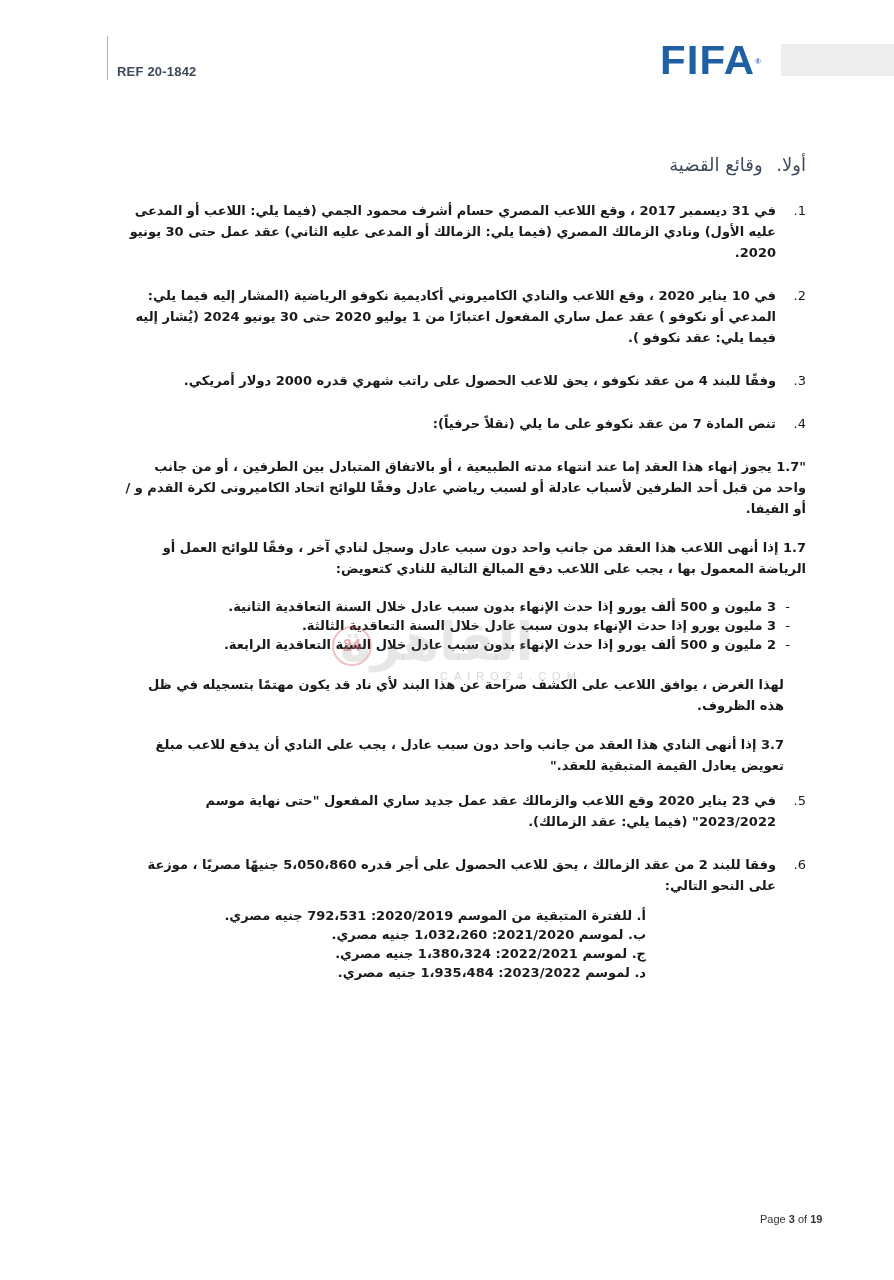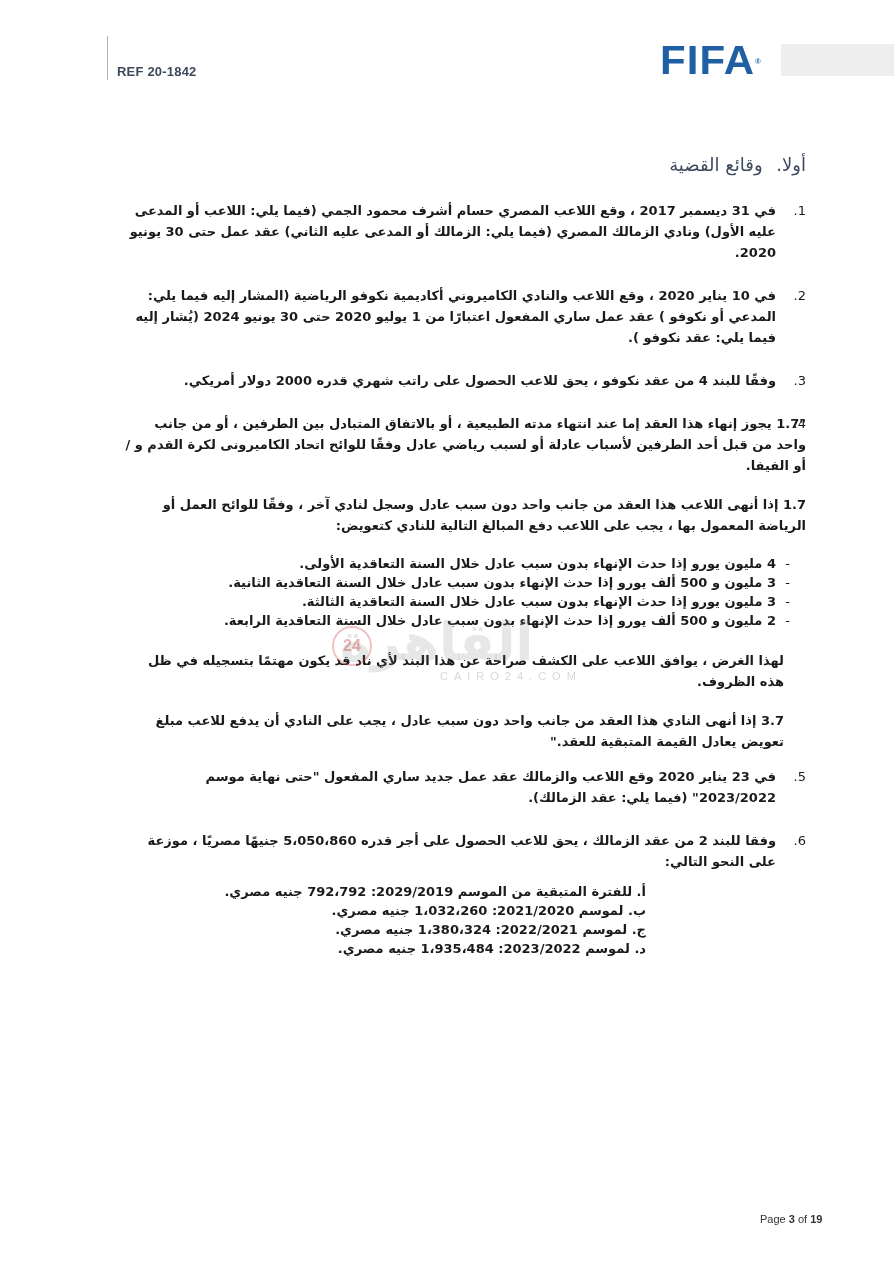--- a/index.html
+++ b/index.html
@@ -56,46 +56,46 @@
   <div class="para">
     <span class="n">2.</span>
     <span>في 10 يناير 2020 ، وقع اللاعب والنادي الكاميروني أكاديمية نكوفو الرياضية (المشار إليه فيما يلي: المدعي أو نكوفو ) عقد عمل ساري المفعول اعتبارًا من 1 يوليو 2020 حتى 30 يونيو 2024 (يُشار إليه فيما يلي: عقد نكوفو ).</span>
   </div>
   <div class="para">
     <span class="n">3.</span>
     <span>وفقًا للبند 4 من عقد نكوفو ، يحق للاعب الحصول على راتب شهري قدره 2000 دولار أمريكي.</span>
   </div>
   <div class="para">
     <span class="n">4.</span>
+    <span>تنص المادة 7 من عقد نكوفو على ما يلي (نقلاً حرفياً):</span>
   </div>
 
   <div class="quote">"1.7 يجوز إنهاء هذا العقد إما عند انتهاء مدته الطبيعية ، أو بالاتفاق المتبادل بين الطرفين ، أو من جانب واحد من قبل أحد الطرفين لأسباب عادلة أو لسبب رياضي عادل وفقًا للوائح اتحاد الكاميرونى لكرة القدم و / أو الفيفا.</div>
   <div class="quote">1.7 إذا أنهى اللاعب هذا العقد من جانب واحد دون سبب عادل وسجل لنادي آخر ، وفقًا للوائح العمل أو الرياضة المعمول بها ، يجب على اللاعب دفع المبالغ التالية للنادي كتعويض:</div>
 
   <ul class="bullets">
-    <li>4 مليون يورو إذا حدث الإنهاء بدون سبب عادل خلال السنة التعاقدية الأولى.</li>
     <li>3 مليون و 500 ألف يورو إذا حدث الإنهاء بدون سبب عادل خلال السنة التعاقدية الثانية.</li>
     <li>3 مليون يورو إذا حدث الإنهاء بدون سبب عادل خلال السنة التعاقدية الثالثة.</li>
     <li>2 مليون و 500 ألف يورو إذا حدث الإنهاء بدون سبب عادل خلال السنة التعاقدية الرابعة.</li>
   </ul>
 
   <div class="quote indent">لهذا الغرض ، يوافق اللاعب على الكشف صراحة عن هذا البند لأي ناد قد يكون مهتمًا بتسجيله في ظل هذه الظروف.</div>
   <div class="quote indent" style="margin-bottom:14px">3.7 إذا أنهى النادي هذا العقد من جانب واحد دون سبب عادل ، يجب على النادي أن يدفع للاعب مبلغ تعويض يعادل القيمة المتبقية للعقد."</div>
 
   <div class="para">
     <span class="n">5.</span>
     <span>في 23 يناير 2020 وقع اللاعب والزمالك عقد عمل جديد ساري المفعول "حتى نهاية موسم 2023/2022" (فيما يلي: عقد الزمالك).</span>
   </div>
   <div class="para" style="margin-bottom:10px">
     <span class="n">6.</span>
     <span>وفقا للبند 2 من عقد الزمالك ، يحق للاعب الحصول على أجر قدره 5،050،860 جنيهًا مصريًا ، موزعة على النحو التالي:</span>
   </div>
 
   <div class="subs">
-    <div>أ. للفترة المتبقية من الموسم 2029/2019: 792،792 جنيه مصري.</div>
+    <div>أ. للفترة المتبقية من الموسم 2020/2019: 792،531 جنيه مصري.</div>
     <div>ب. لموسم 2021/2020: 1،032،260 جنيه مصري.</div>
     <div>ج. لموسم 2022/2021: 1،380،324 جنيه مصري.</div>
     <div>د. لموسم 2023/2022: 1،935،484 جنيه مصري.</div>
   </div>
 </div>
 
 <div class="watermark">
   <div class="wm-text">القاهرة</div>
   <div class="wm-circle">24</div>
   <div class="wm-sub">CAIRO24.COM</div>

